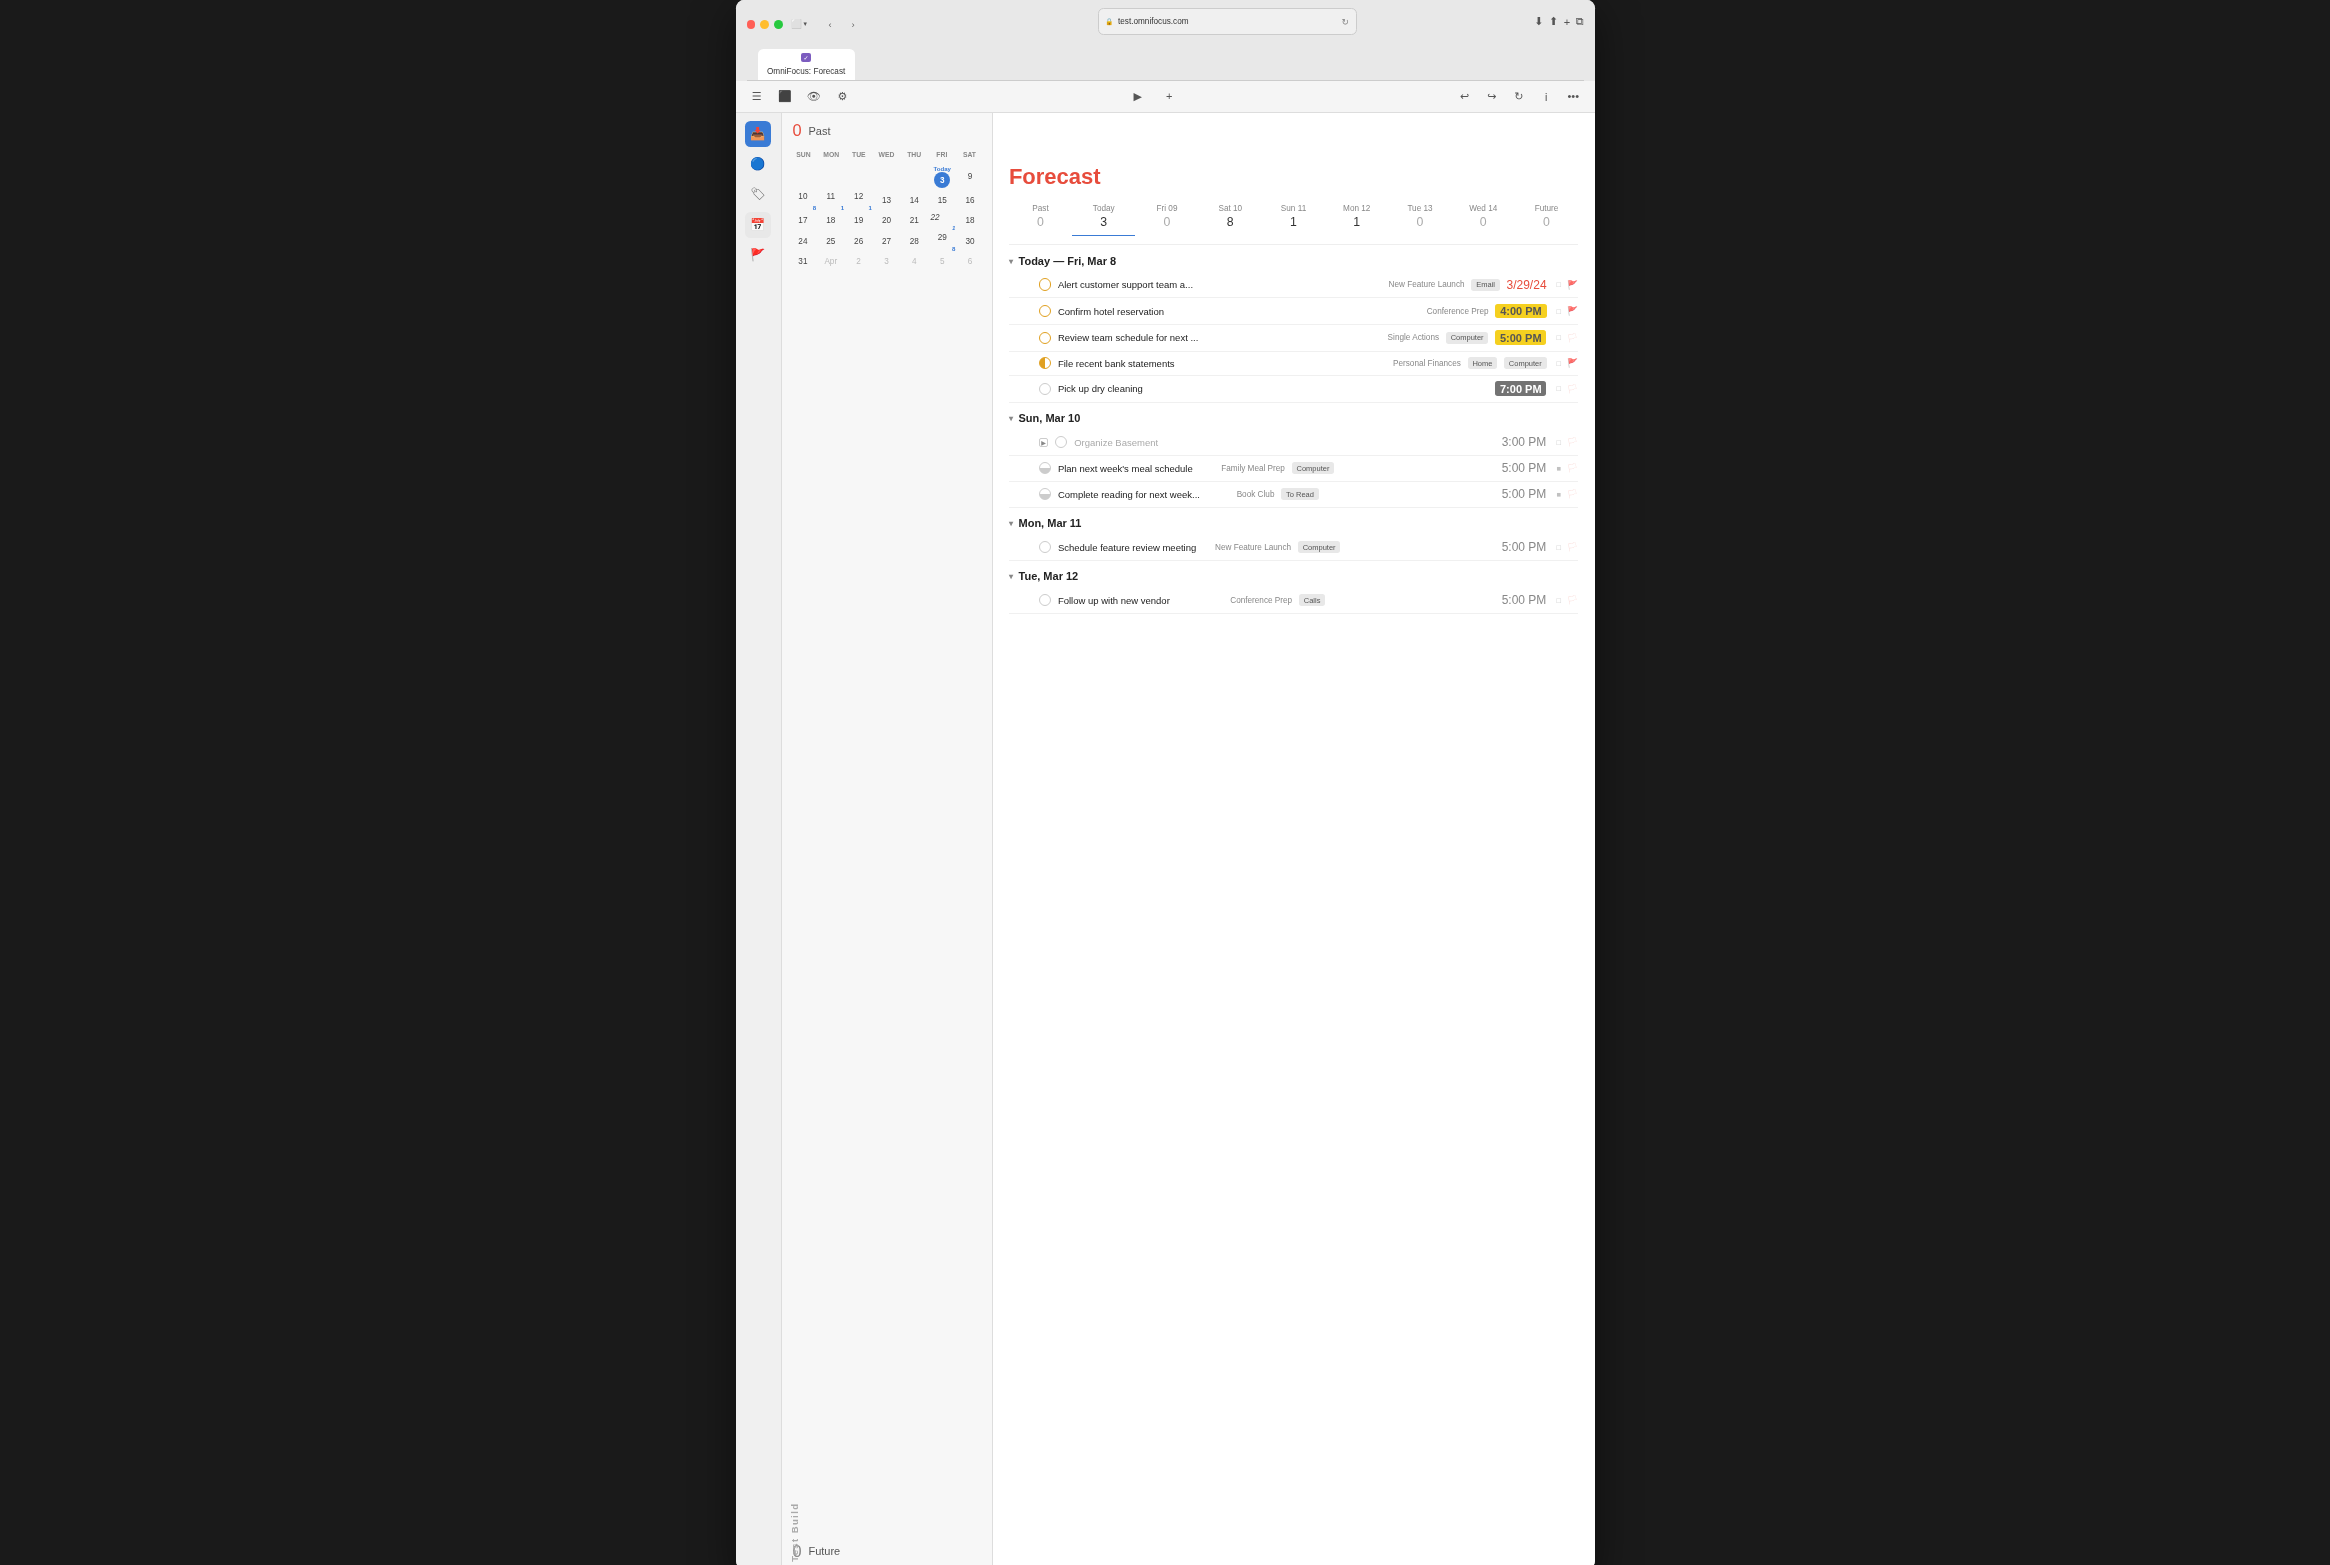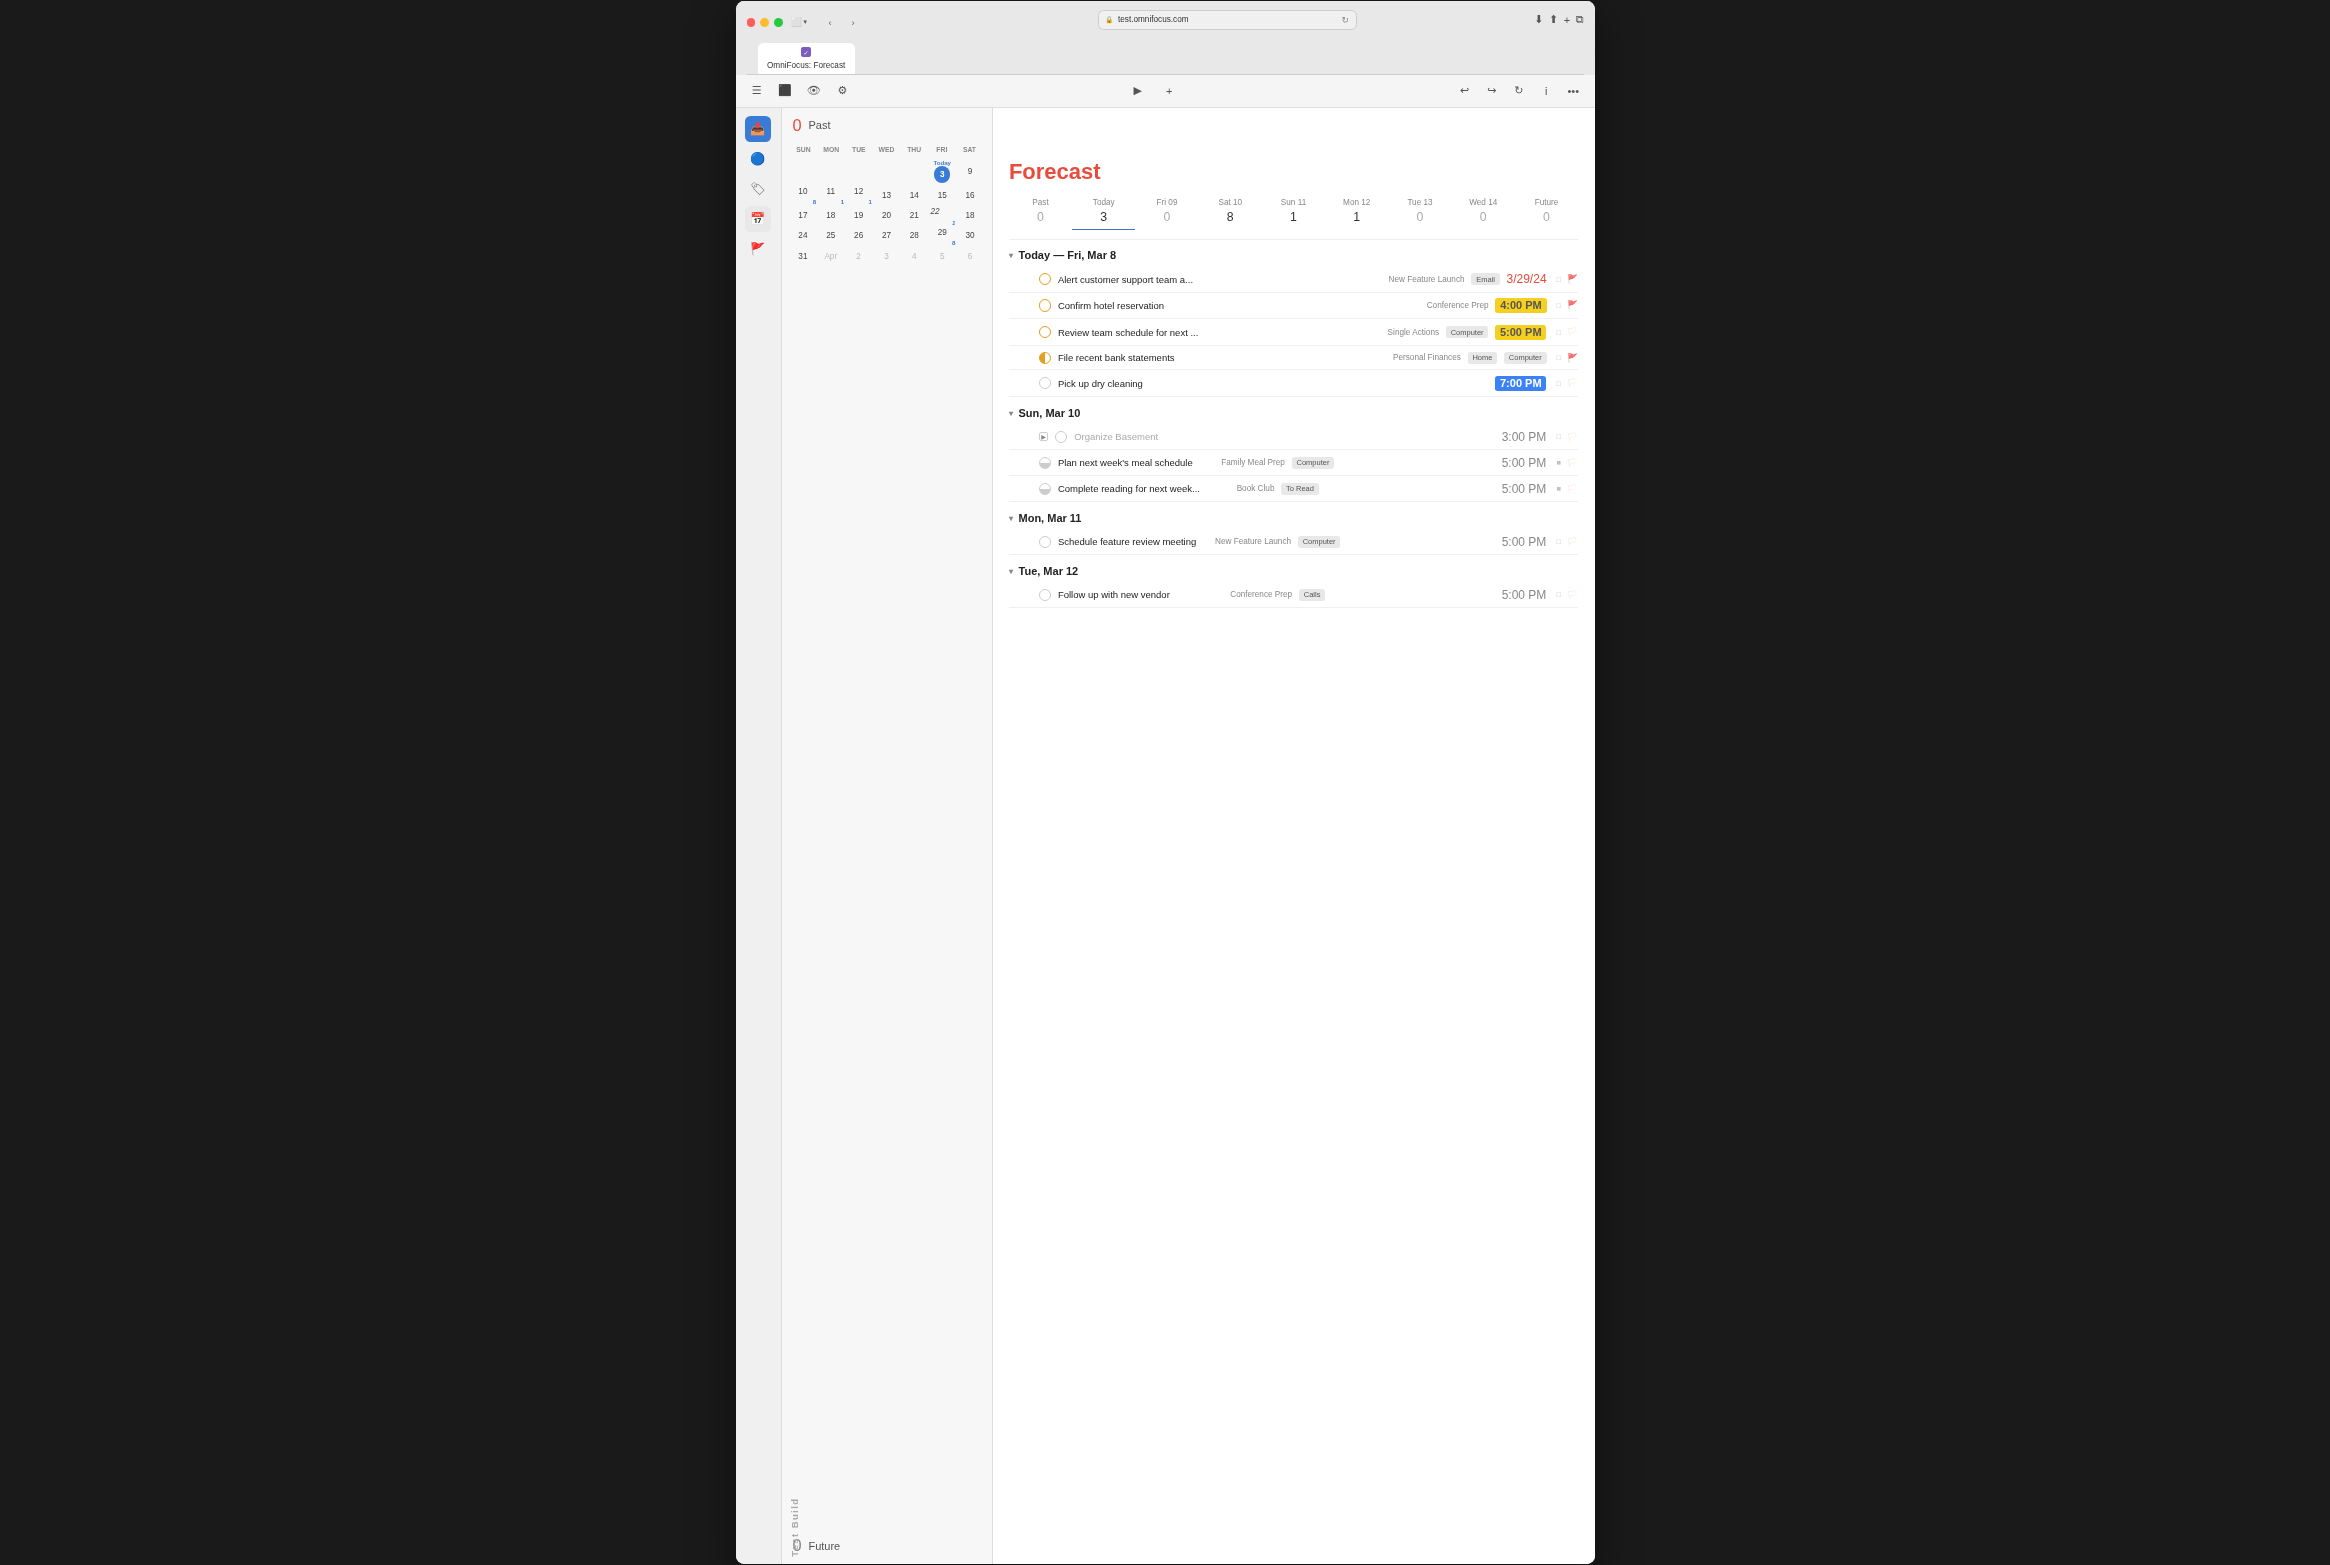--- a/index.html
+++ b/index.html
@@ -38,21 +38,21 @@
       display: flex; align-items: center; justify-content: center;
       color: #666; font-size: 9.5px;
     }
     .sidebar-toggle { display: flex; align-items: center; gap: 1.4px; color: #555; font-size: 8.9px; cursor: pointer; }
 
     .address-bar-row {
       display: flex; align-items: center; justify-content: center;
       padding-bottom: 5.5px; position: relative;
     }
     .address-bar {
-      width: 259px; height: 20px; border-radius: 5.5px;
+      width: 259px; height: 27px; border-radius: 5.5px;
       background: #f0f0f0; border: 0.7px solid #ccc;
       display: flex; align-items: center; gap: 4.1px;
       padding: 0 6.8px; font-size: 8.2px; color: #333;
     }
     .lock-icon { color: #888; font-size: 6.8px; }
     .browser-actions { position: absolute; right: 0; display: flex; gap: 5.5px; align-items: center; color: #555; }
     .browser-actions span { font-size: 11px; cursor: pointer; }
 
     .tab-bar {
       background: #e8e8e8;
@@ -249,21 +249,21 @@
     .task-date {
       font-size: 12px; color: #888; white-space: nowrap;
       margin-left: auto;
     }
     .task-date.overdue { color: #e74c3c; }
     .task-time-badge {
       font-size: 11px; padding: 1.4px 4.8px; border-radius: 2.7px;
       white-space: nowrap; font-weight: 700;
     }
     .task-time-badge.yellow { background: #f5d020; color: #555; }
-    .task-time-badge.green { background: #3b82f6; color: #fff; margin-left: 16px; }
+    .task-time-badge.green { background: #737373; color: #fff; margin-left: 16px; }
 
     .task-actions {
       display: flex; gap: 2.7px; align-items: center;
     }
     .task-action-btn {
       width: 11px; height: 11px; opacity: 0.4;
       cursor: pointer; font-size: 7.5px; color: #666;
       display: flex; align-items: center; justify-content: center;
     }
     .task-flag { font-size: 8.9px; color: #e74c3c; opacity: 0.7; }

